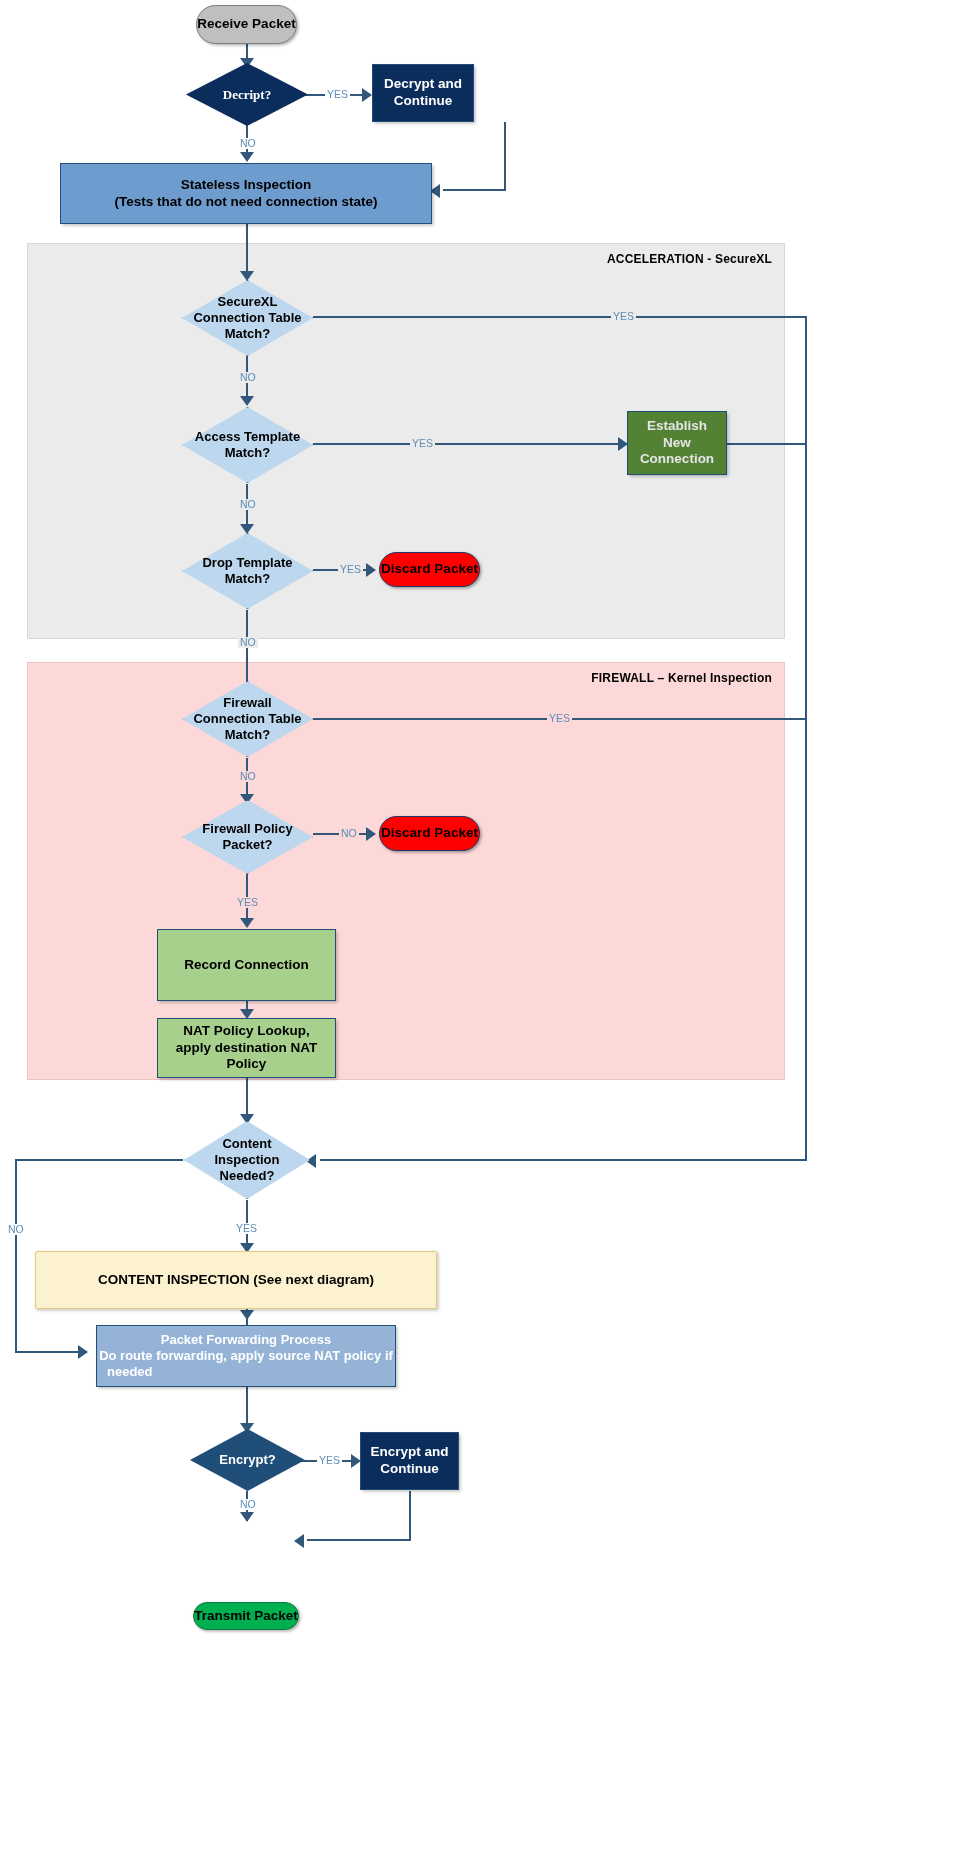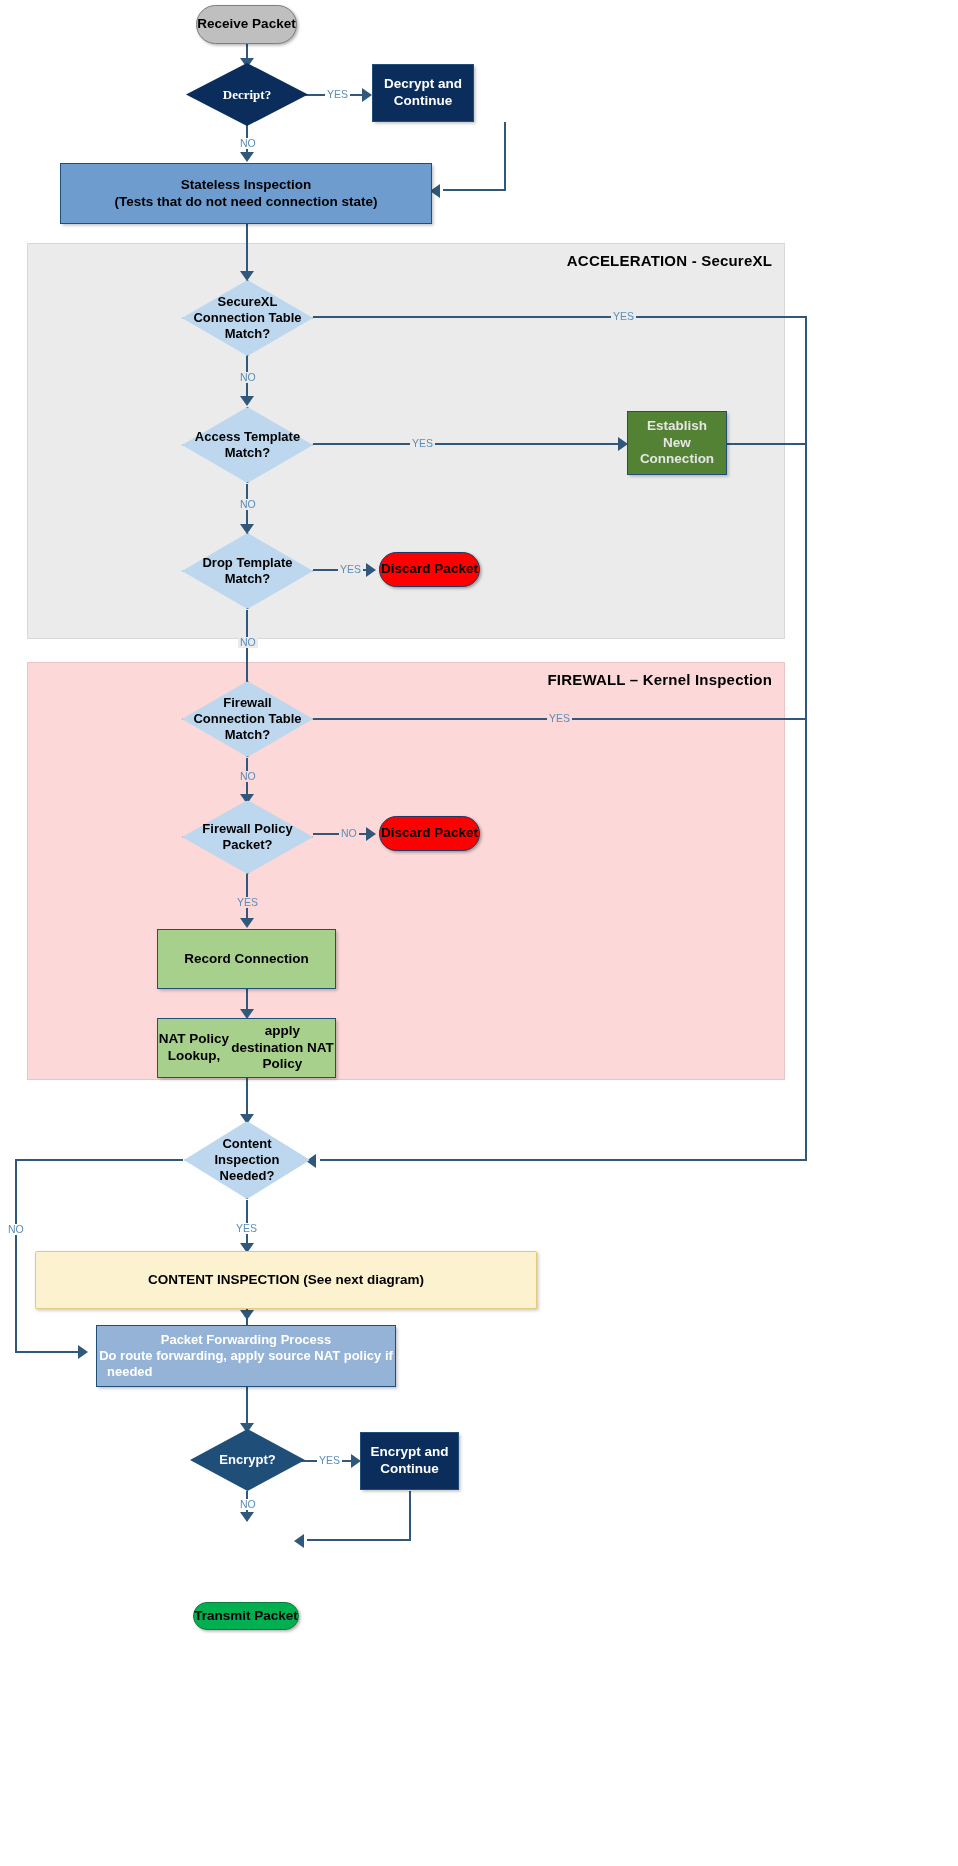--- a/index.html
+++ b/index.html
@@ -4,21 +4,21 @@
 <style>
   html,body{margin:0;padding:0;background:#ffffff;}
   body{width:958px;height:1866px;position:relative;
        font-family:"Liberation Sans",sans-serif;overflow:hidden;}
   #stage{position:absolute;left:0;top:0;width:958px;height:1866px;}
 
   
   .band{position:absolute;box-sizing:border-box;}
   .band-accel{background:#ebebeb;border:1px solid #d8d8d8;}
   .band-fw{background:#fcd8d8;border:1px solid #e9c6c6;}
-  .band-label{position:absolute;right:12px;top:8px;font-size:15px;
+  .band-label{position:absolute;right:12px;top:8px;font-size:12px;
               font-weight:bold;color:#000;white-space:nowrap;letter-spacing:.2px;}
 
   
   .node{position:absolute;box-sizing:border-box;display:flex;
         align-items:center;justify-content:center;text-align:center;
         font-weight:bold;line-height:1.25;}
 
   .term{border-radius:999px;border:1.5px solid #7f7f7f;
         background:#bfbfbf;color:#000;font-size:13.5px;
         box-shadow:1.5px 1.5px 3px rgba(0,0,0,.30);}
@@ -227,35 +227,35 @@
   </div>
 
   <div class="dia" style="left:182px;top:800px;width:131px;height:74px;">
     <div class="shape"></div>
     <div class="txt" style="white-space:pre-line;">Firewall Policy
 Packet?</div>
   </div>
 
   <div class="node term term-red" style="left:379px;top:816px;width:101px;height:35px;">Discard Packet</div>
 
-  <div class="node proc proc-green" style="left:157px;top:929px;width:179px;height:60px;">Record Connection</div>
-
-  <div class="node proc proc-green" style="left:157px;top:1018px;width:179px;height:60px;flex-direction:row;">
+  <div class="node proc proc-green" style="left:157px;top:929px;width:179px;height:72px;">Record Connection</div>
+
+  <div class="node proc proc-green" style="left:157px;top:1018px;width:179px;height:60px;flex-direction:column;">
     <div>NAT Policy Lookup,</div>
     <div>apply destination NAT Policy</div>
   </div>
 
   <div class="dia" style="left:184px;top:1121px;width:126px;height:78px;">
     <div class="shape"></div>
     <div class="txt" style="white-space:pre-line;">Content
 Inspection
 Needed?</div>
   </div>
 
-  <div class="node proc-cream" style="left:35px;top:1251px;width:502px;height:58px;display:flex;align-items:center;justify-content:center;font-weight:bold;border-radius:2px;">CONTENT INSPECTION (See next diagram)</div>
+  <div class="node proc-cream" style="left:35px;top:1251px;width:402px;height:58px;display:flex;align-items:center;justify-content:center;font-weight:bold;border-radius:2px;">CONTENT INSPECTION (See next diagram)</div>
 
   <div class="node proc proc-steel2" style="left:96px;top:1325px;width:300px;height:62px;flex-direction:column;font-size:13px;">
     <div>Packet Forwarding Process</div>
     <div>Do route forwarding, apply source NAT policy if</div>
     <div style="align-self:flex-start;margin-left:10px;">needed</div>
   </div>
 
   <div class="dia dia-steel" style="left:190px;top:1429px;width:115px;height:62px;">
     <div class="shape"></div>
     <div class="txt">Encrypt?</div>

